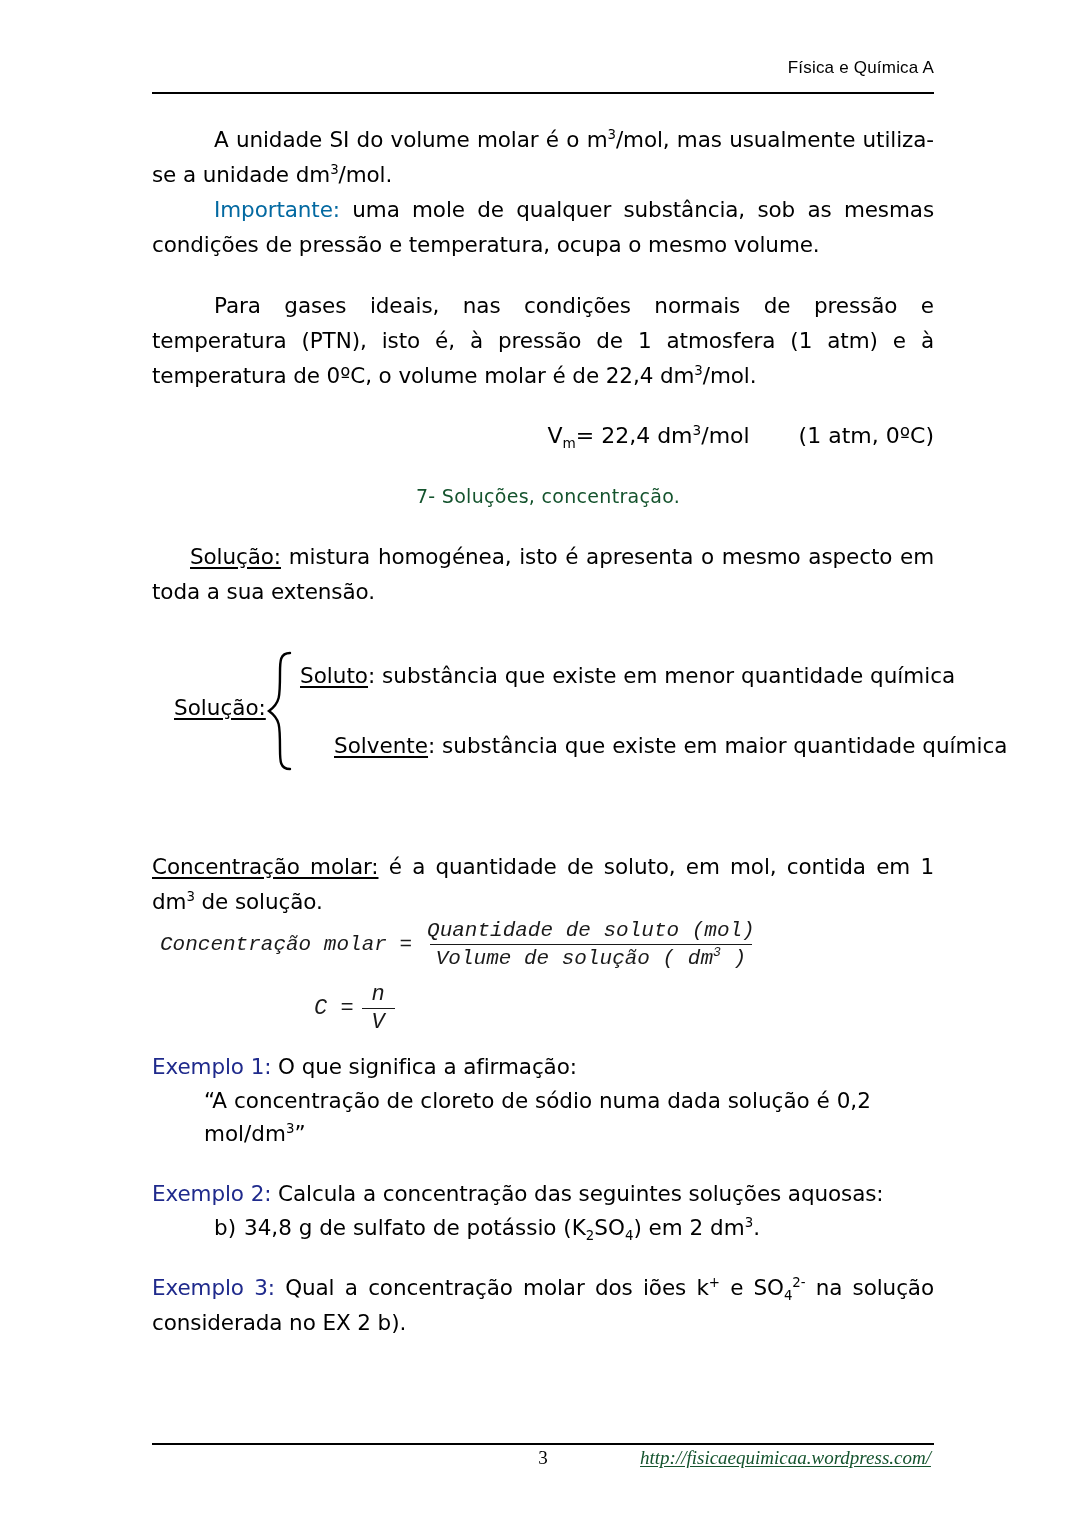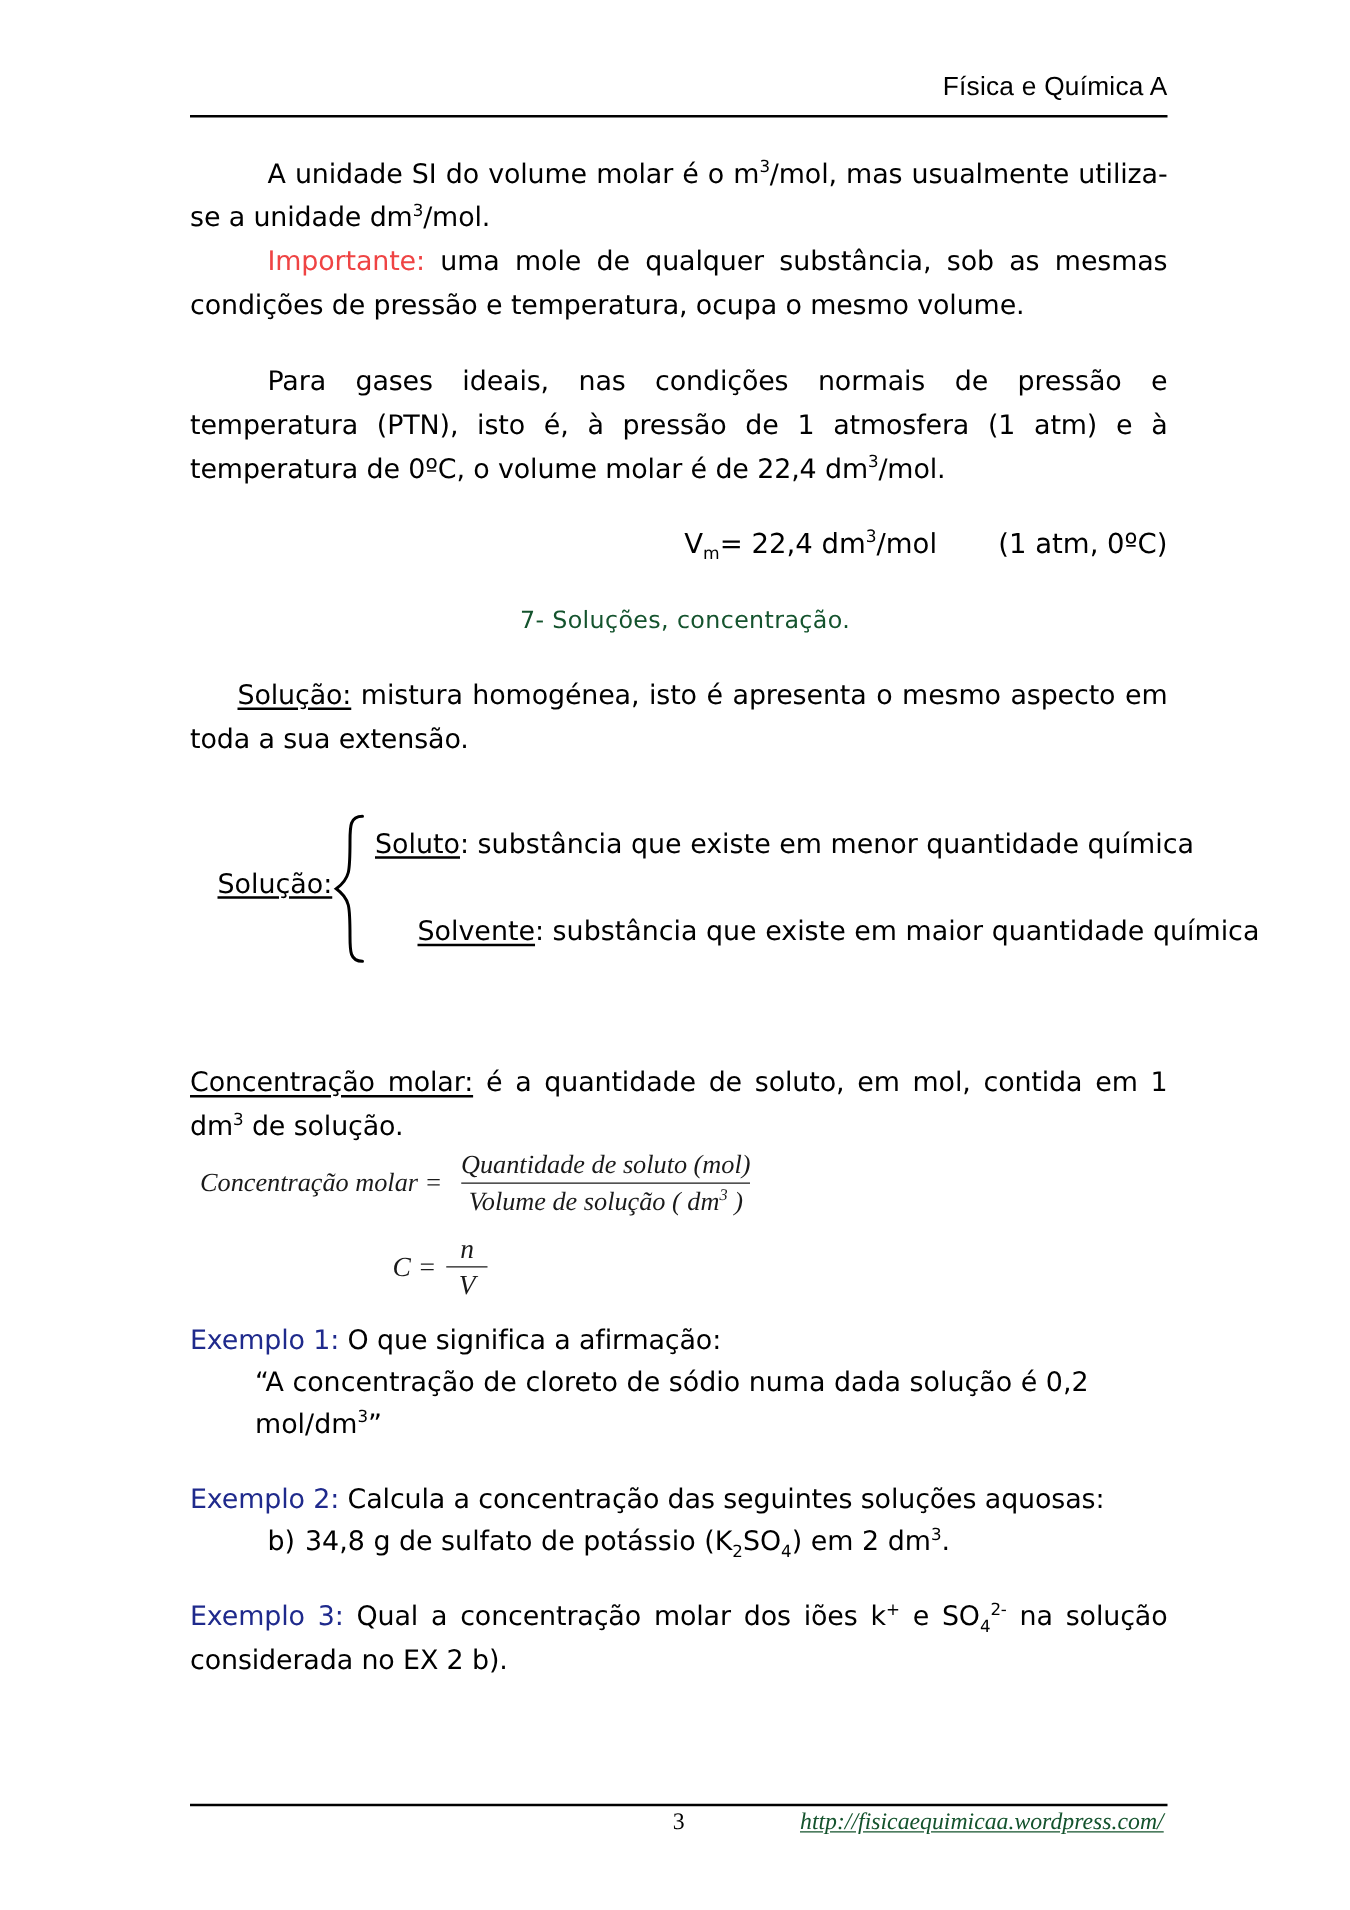--- a/index.html
+++ b/index.html
@@ -18,21 +18,21 @@
   }
 
   
   .header {
     position: absolute;
     left: 152px;
     top: 58px;
     width: 782px;
     text-align: right;
     font-family: "Liberation Sans", sans-serif;
-    font-size: 21px;
+    font-size: 17px;
     letter-spacing: 0.2px;
     color: #000;
   }
   .header-rule {
     position: absolute;
     left: 152px;
     top: 92px;
     width: 782px;
     height: 0;
     border-top: 2.2px solid #000;
@@ -51,21 +51,21 @@
     line-height: 35px;
     text-align: justify;
     text-justify: inter-word;
     letter-spacing: -0.1px;
   }
   p.para.noindent { text-indent: 0; }
   .indent { display: inline-block; width: 62px; }
   sup.sp { font-size: 0.62em; vertical-align: super; line-height: 0; }
   sub.sb { font-size: 0.62em; vertical-align: sub; line-height: 0; }
   .u { text-decoration: underline; text-underline-offset: 3px; }
-  .red { color: #ef4444; }
+  .red { color: #0369a1; }
   .blue { color: #1F2A8C; }
 
   .gap-sm { height: 14px; }
   .gap-md { height: 26px; }
   .gap-lg { height: 40px; }
 
   
   .formula-center {
     text-align: right;
     font-size: 22px;
@@ -107,21 +107,21 @@
     width: 630px;
     font-size: 21.5px;
     line-height: 30px;
   }
   .brace-item-1 { position: absolute; top: 12px; left: 0; white-space: nowrap; }
   .brace-item-2 { position: absolute; top: 82px; left: 0; white-space: nowrap; margin-left: 34px; }
 
   
   .eq-wrap {
     position: relative;
-    font-family: Liberation Serif, serif;
+    font-family: Liberation Mono, monospace;
     font-style: italic;
     color: #1a1a1a;
   }
   .eq-main {
     display: flex;
     align-items: center;
     font-size: 21px;
     padding-left: 8px;
   }
   .eq-lhs { padding-right: 9px; white-space: nowrap; }

